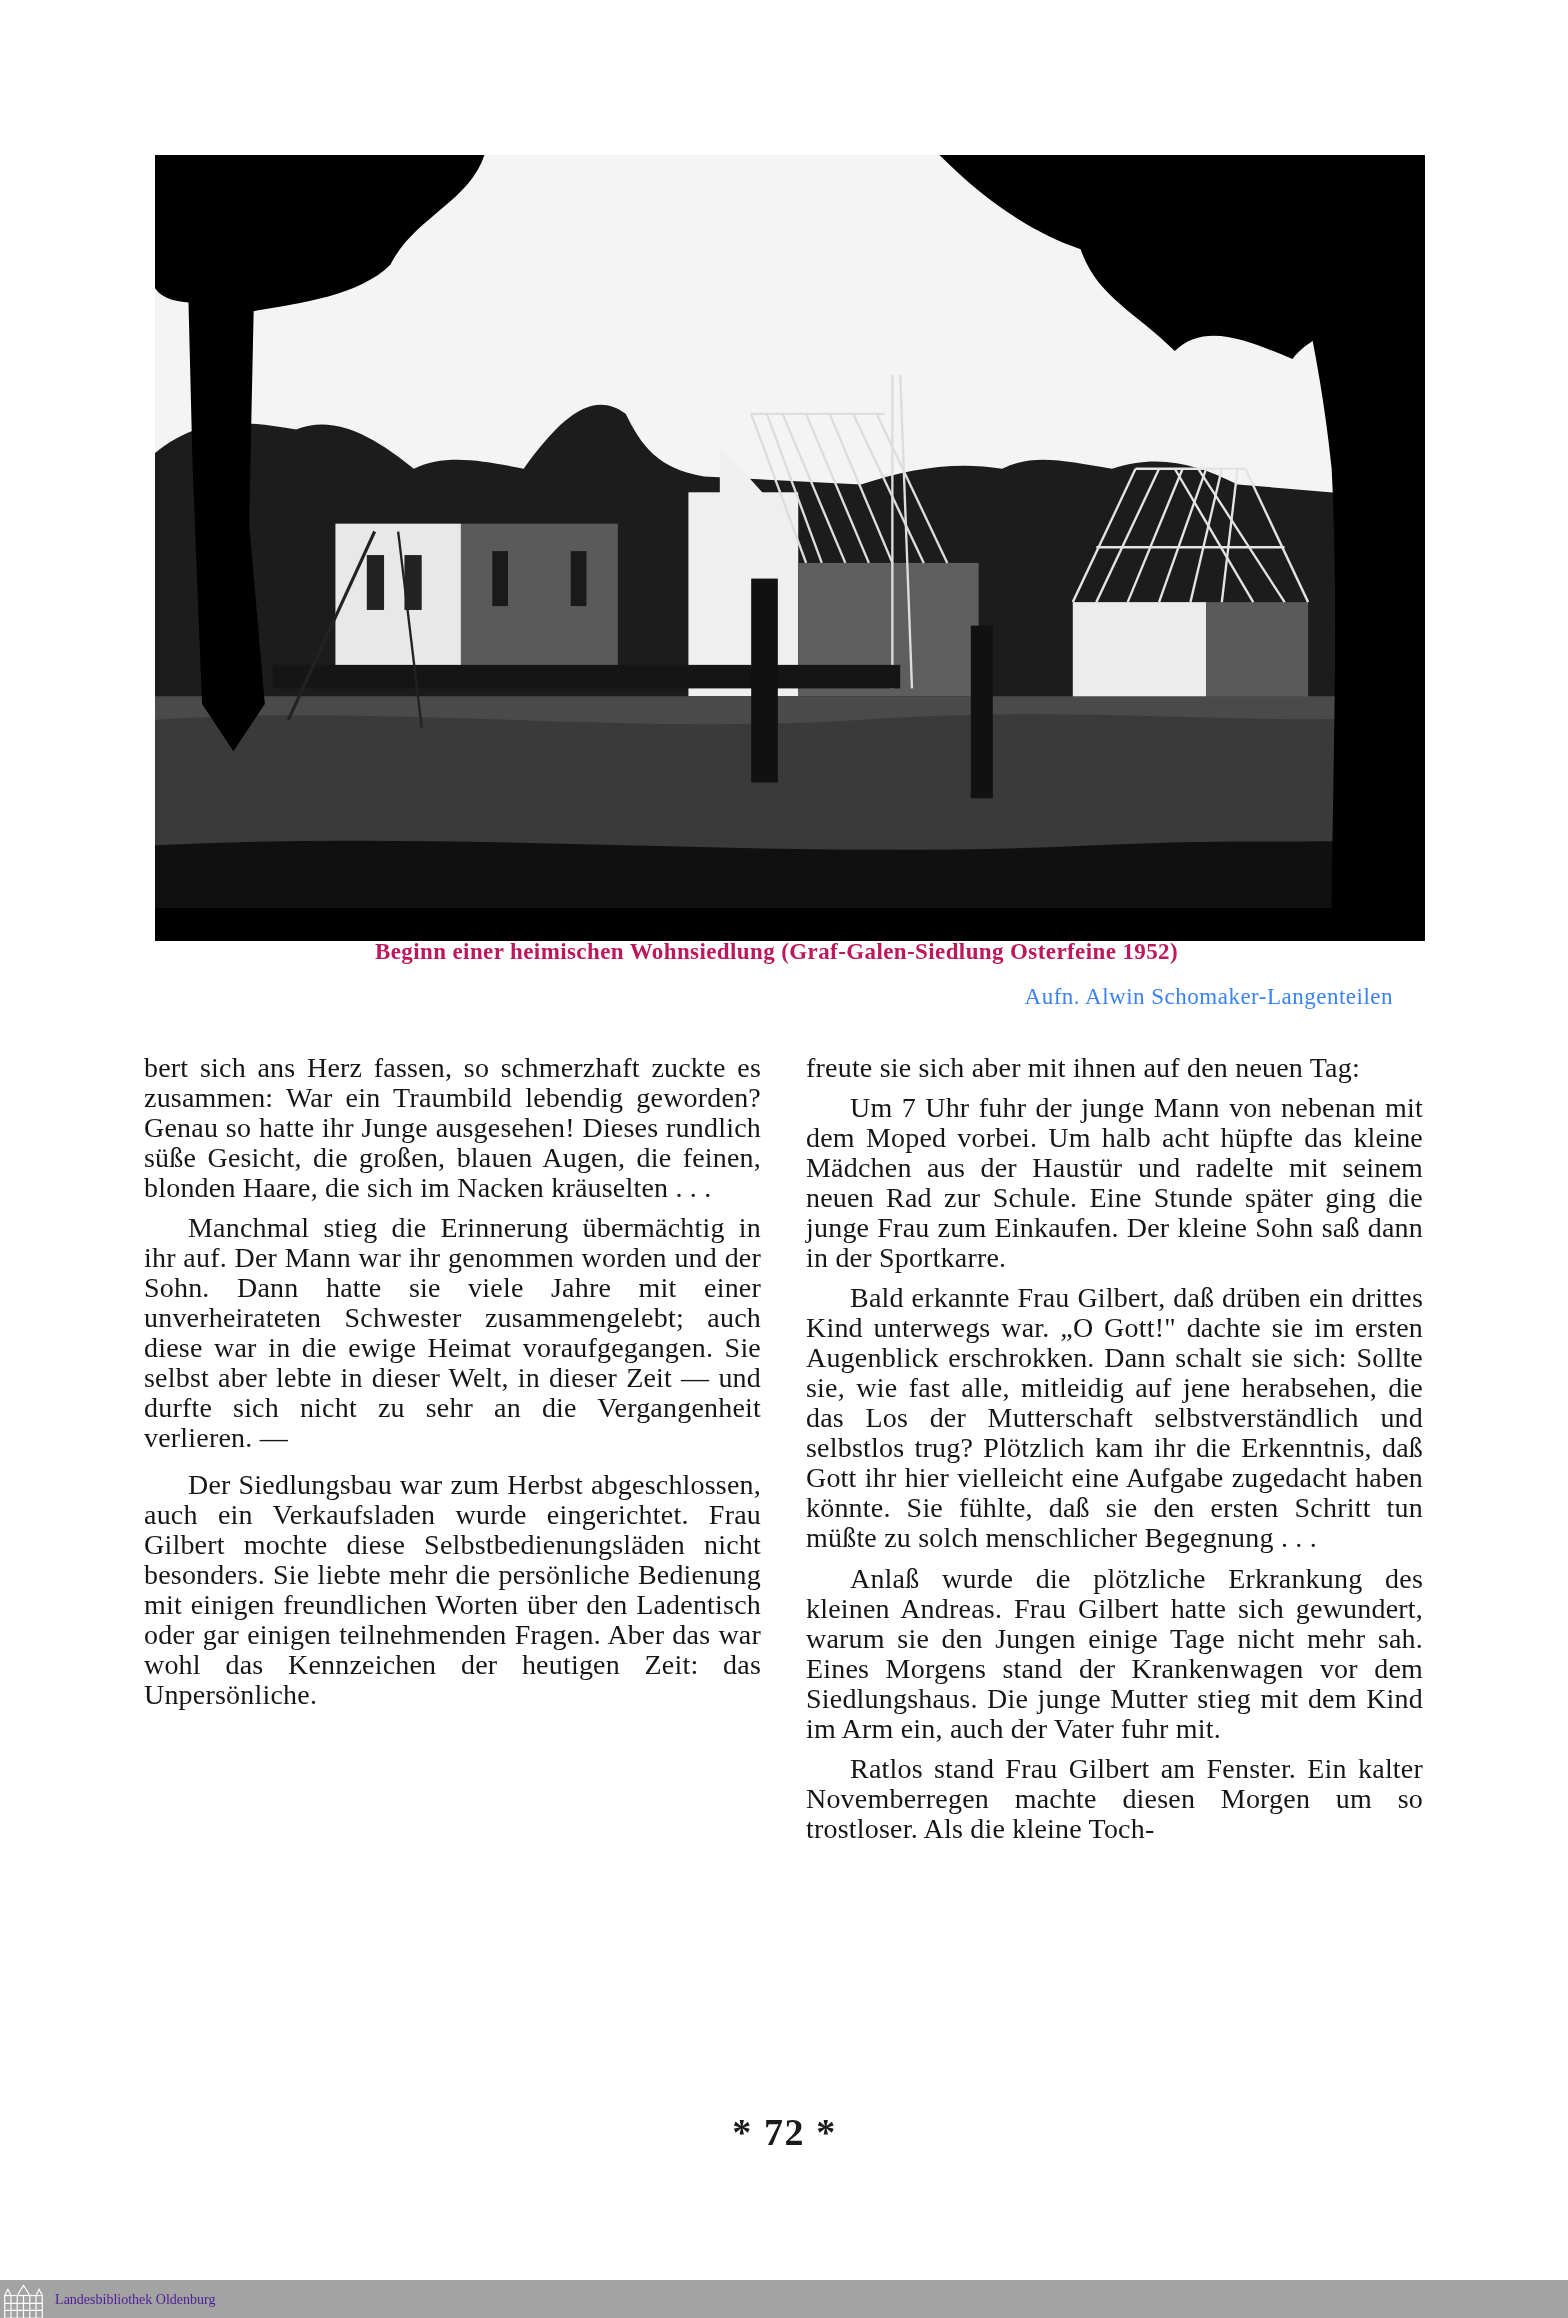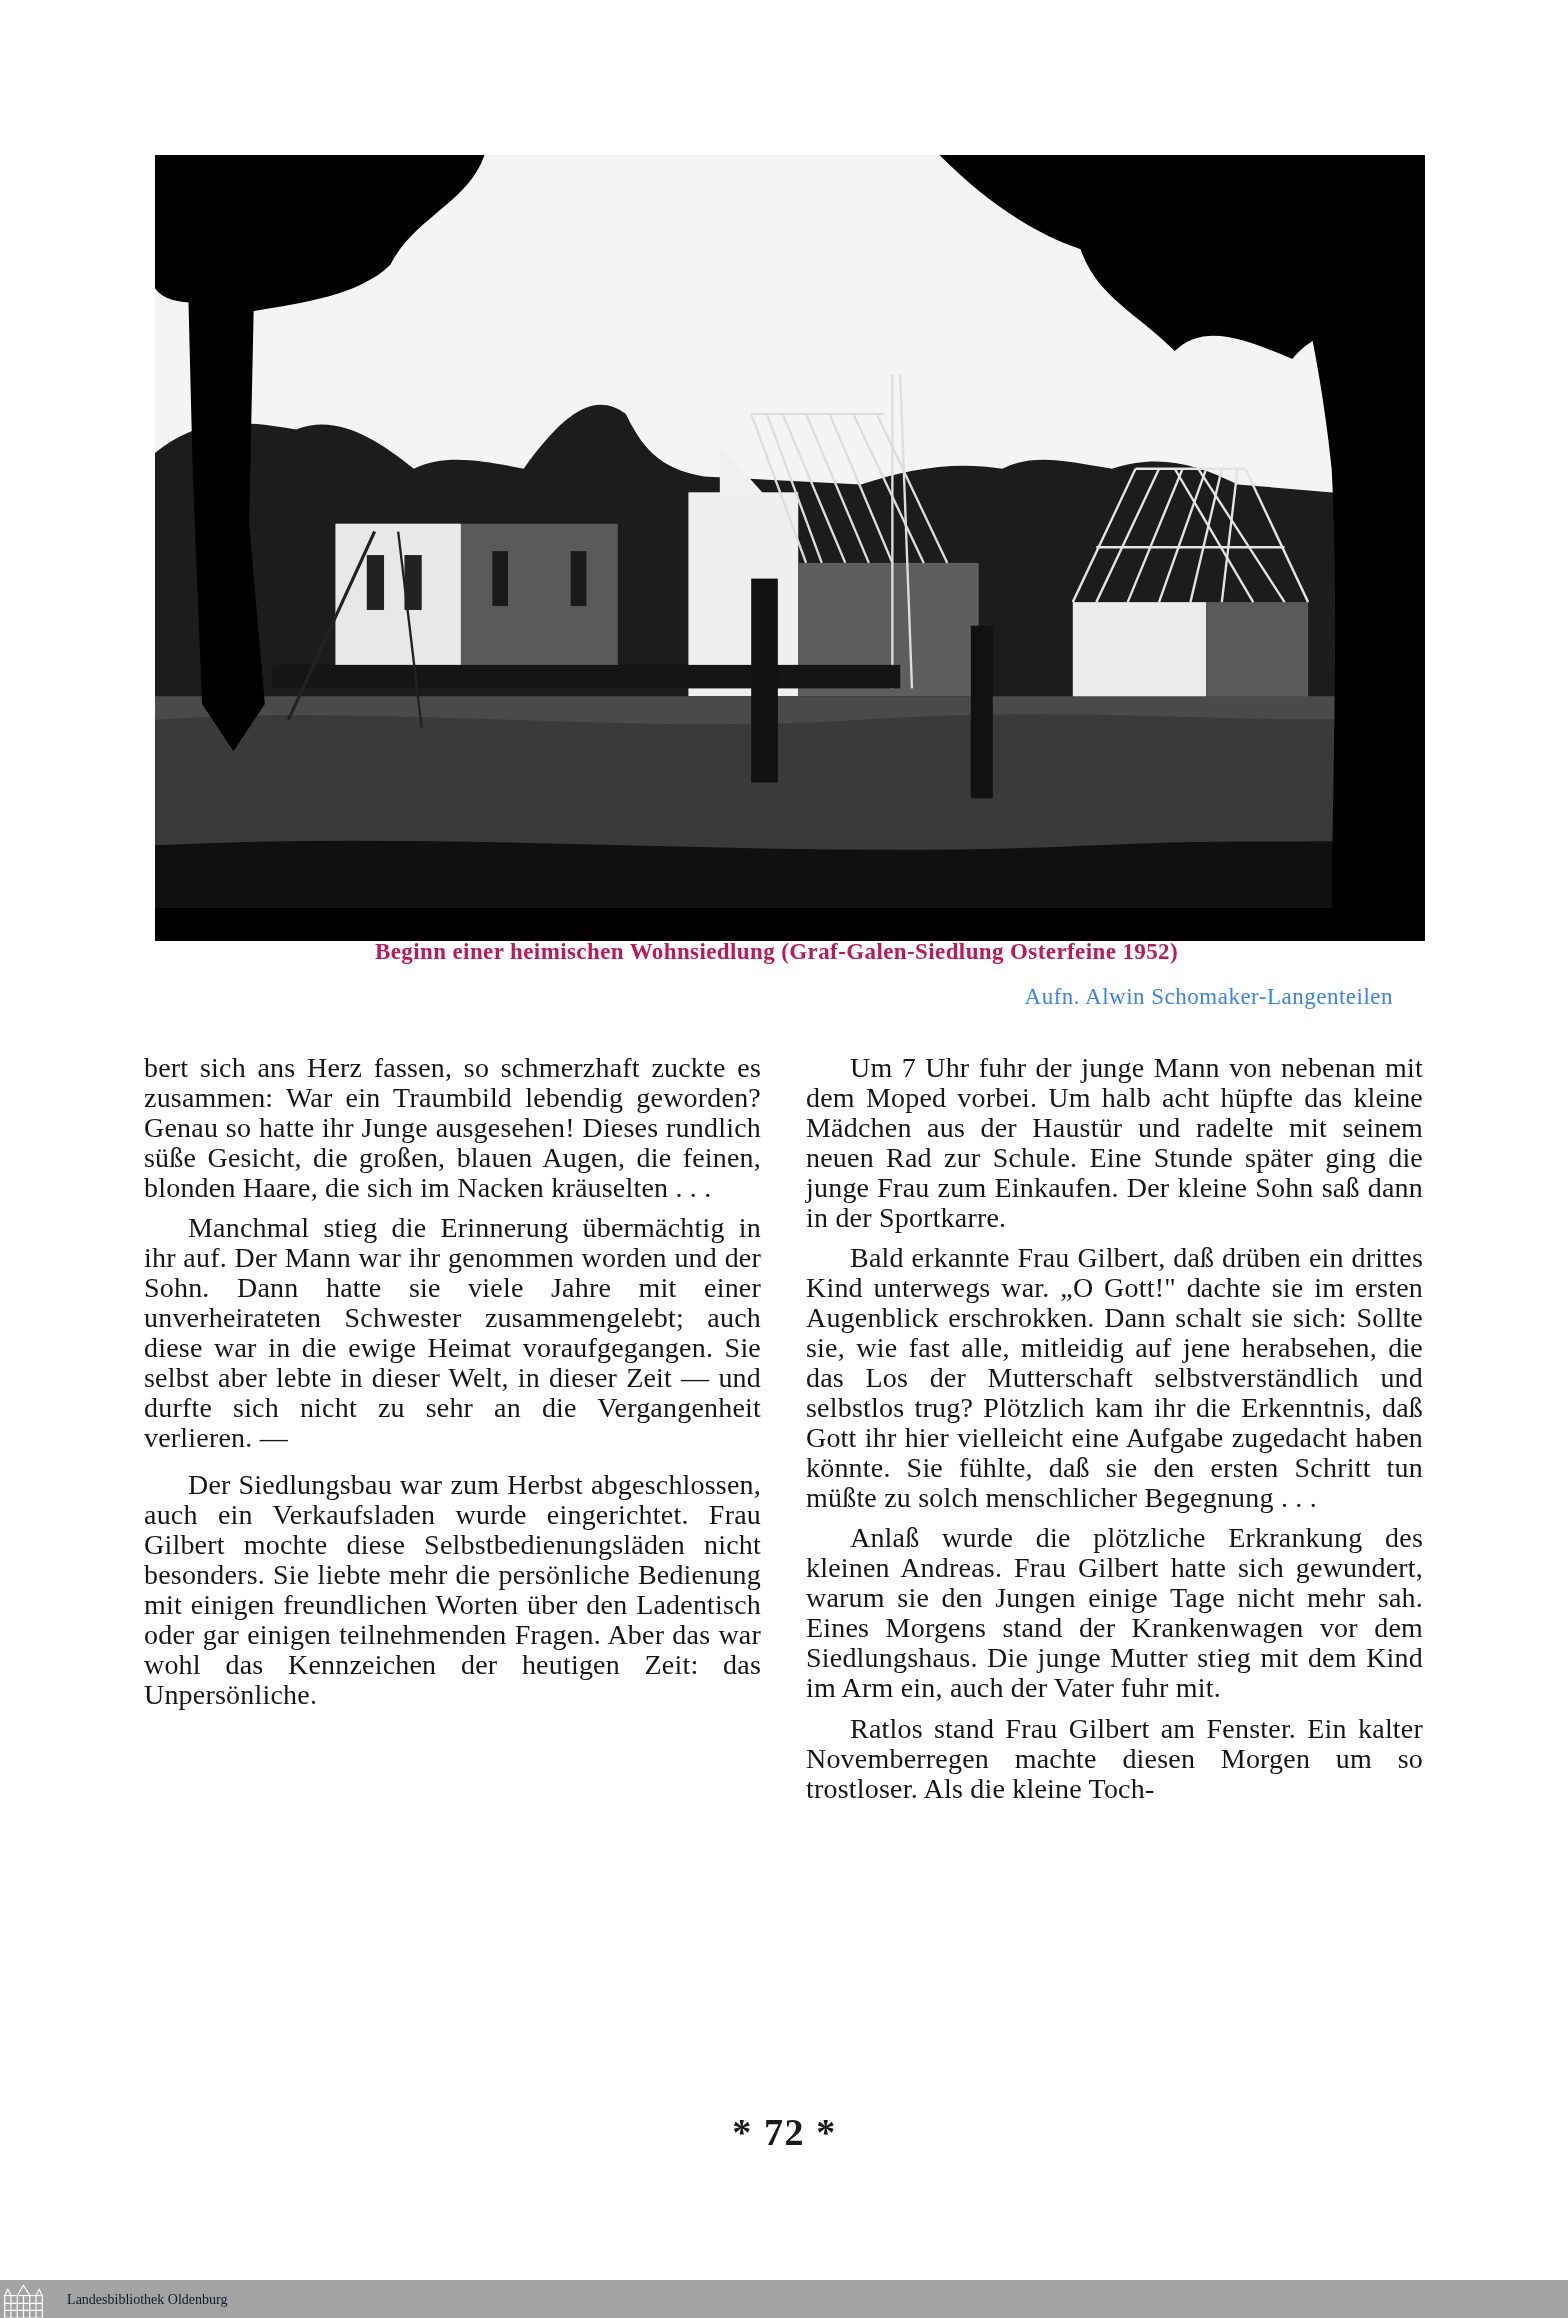--- a/index.html
+++ b/index.html
@@ -35,21 +35,21 @@
   .pagenum {
     position:absolute; left:0; width:1569px; top:2110px; text-align:center;
     font-size:38px; font-weight:bold; letter-spacing:1.6px;
   }
   .footer {
     position:absolute; left:0; bottom:0; width:1569px; height:39px;
     background:#a3a3a3; display:flex; align-items:center;
   }
   .footer .logo { width:41px; height:36px; margin-left:3.1px; margin-top:3.1px; }
   .footer .libname {
-    color:#0f172a; font-size:14px; margin-left:23px;
+    color:#4c1d95; font-size:14px; margin-left:11px;
     font-family:"Liberation Serif",serif;
   }
 </style>
 </head>
 <body>
 
 <div class="photo" title="Black-and-white photograph: settlement houses under construction behind trees and a fence">
   <svg viewBox="0 0 1619 1002" preserveAspectRatio="none">
 
     <rect x="0" y="0" width="1619" height="1002" fill="#f4f4f4"></rect>
@@ -117,20 +117,21 @@
 <div class="caption">Beginn einer heimischen Wohnsiedlung (Graf-Galen-Siedlung Osterfeine 1952)</div>
 <div class="credit">Aufn. Alwin Schomaker-Langenteilen</div>
 
 <div class="col left">
   <p class="first">bert sich ans Herz fassen, so schmerzhaft zuckte es zusammen: War ein Traumbild lebendig geworden? Genau so hatte ihr Junge ausgesehen! Dieses rundlich süße Ge­sicht, die großen, blauen Augen, die feinen, blonden Haare, die sich im Nacken kräu­selten . . .</p>
   <p class="ind">Manchmal stieg die Erinnerung übermäch­tig in ihr auf. Der Mann war ihr genom­men worden und der Sohn. Dann hatte sie viele Jahre mit einer unverheirateten Schwe­ster zusammengelebt; auch diese war in die ewige Heimat voraufgegangen. Sie selbst aber lebte in dieser Welt, in dieser Zeit — und durfte sich nicht zu sehr an die Ver­gangenheit verlieren. —</p>
   <p class="ind" style="margin-top:17px">Der Siedlungsbau war zum Herbst abge­schlossen, auch ein Verkaufsladen wurde eingerichtet. Frau Gilbert mochte diese Selbstbedienungsläden nicht besonders. Sie liebte mehr die persönliche Bedienung mit einigen freundlichen Worten über den La­dentisch oder gar einigen teilnehmenden Fragen. Aber das war wohl das Kennzeichen der heutigen Zeit: das Unpersönliche.</p>
 </div>
 
 <div class="col right">
+  <p class="first">freute sie sich aber mit ihnen auf den neuen Tag:</p>
   <p class="ind">Um 7 Uhr fuhr der junge Mann von nebenan mit dem Moped vorbei. Um halb acht hüpfte das kleine Mädchen aus der Haustür und radelte mit seinem neuen Rad zur Schule. Eine Stunde später ging die junge Frau zum Einkaufen. Der kleine Sohn saß dann in der Sportkarre.</p>
   <p class="ind">Bald erkannte Frau Gilbert, daß drüben ein drittes Kind unterwegs war. „O Gott!" dachte sie im ersten Augenblick erschrok­ken. Dann schalt sie sich: Sollte sie, wie fast alle, mitleidig auf jene herabsehen, die das Los der Mutterschaft selbstverständlich und selbstlos trug? Plötzlich kam ihr die Er­kenntnis, daß Gott ihr hier vielleicht eine Aufgabe zugedacht haben könnte. Sie fühlte, daß sie den ersten Schritt tun müßte zu solch menschlicher Begegnung . . .</p>
   <p class="ind">Anlaß wurde die plötzliche Erkrankung des kleinen Andreas. Frau Gilbert hatte sich gewundert, warum sie den Jungen einige Tage nicht mehr sah. Eines Morgens stand der Krankenwagen vor dem Siedlungshaus. Die junge Mutter stieg mit dem Kind im Arm ein, auch der Vater fuhr mit.</p>
   <p class="ind">Ratlos stand Frau Gilbert am Fenster. Ein kalter Novemberregen machte diesen Mor­gen um so trostloser. Als die kleine Toch-</p>
 </div>
 
 <div class="pagenum">* 72 *</div>
 
 <div class="footer">
   <svg class="logo" viewBox="0 0 52 46">

